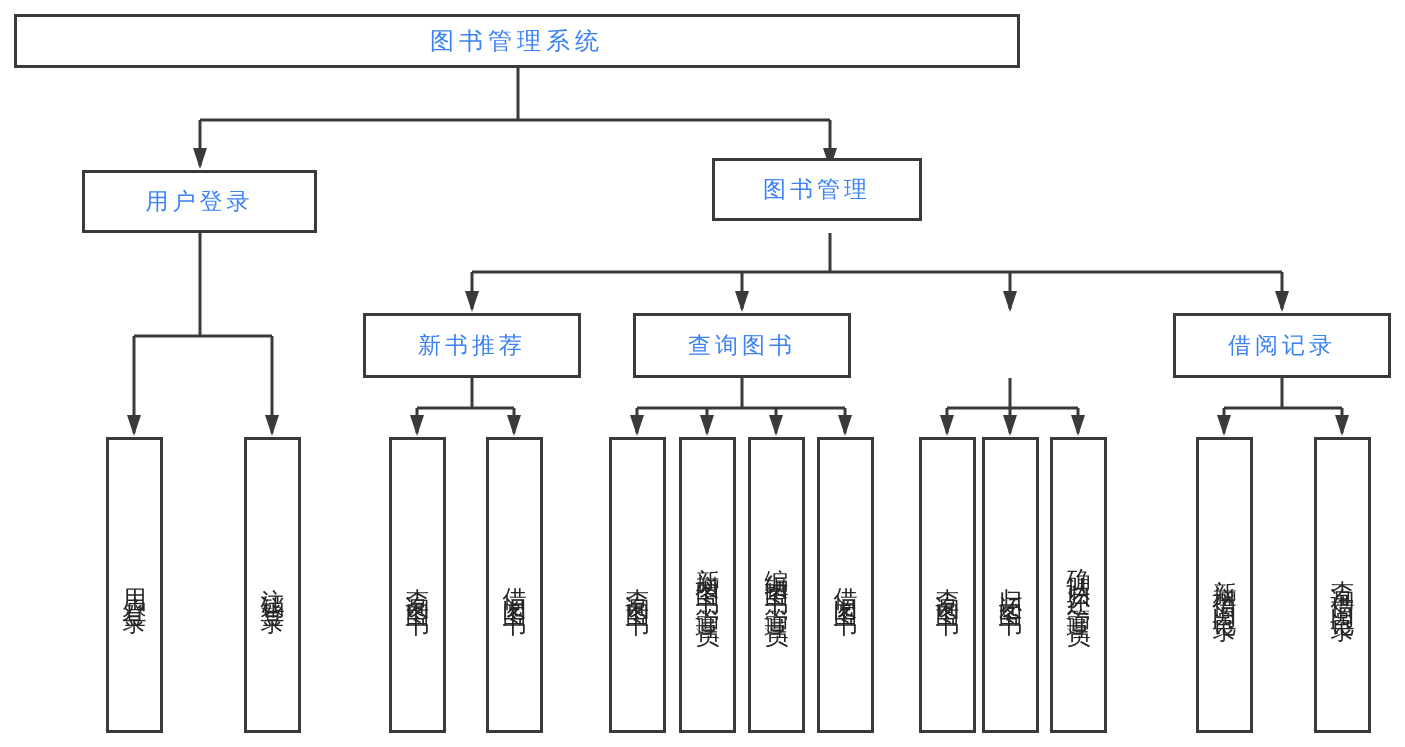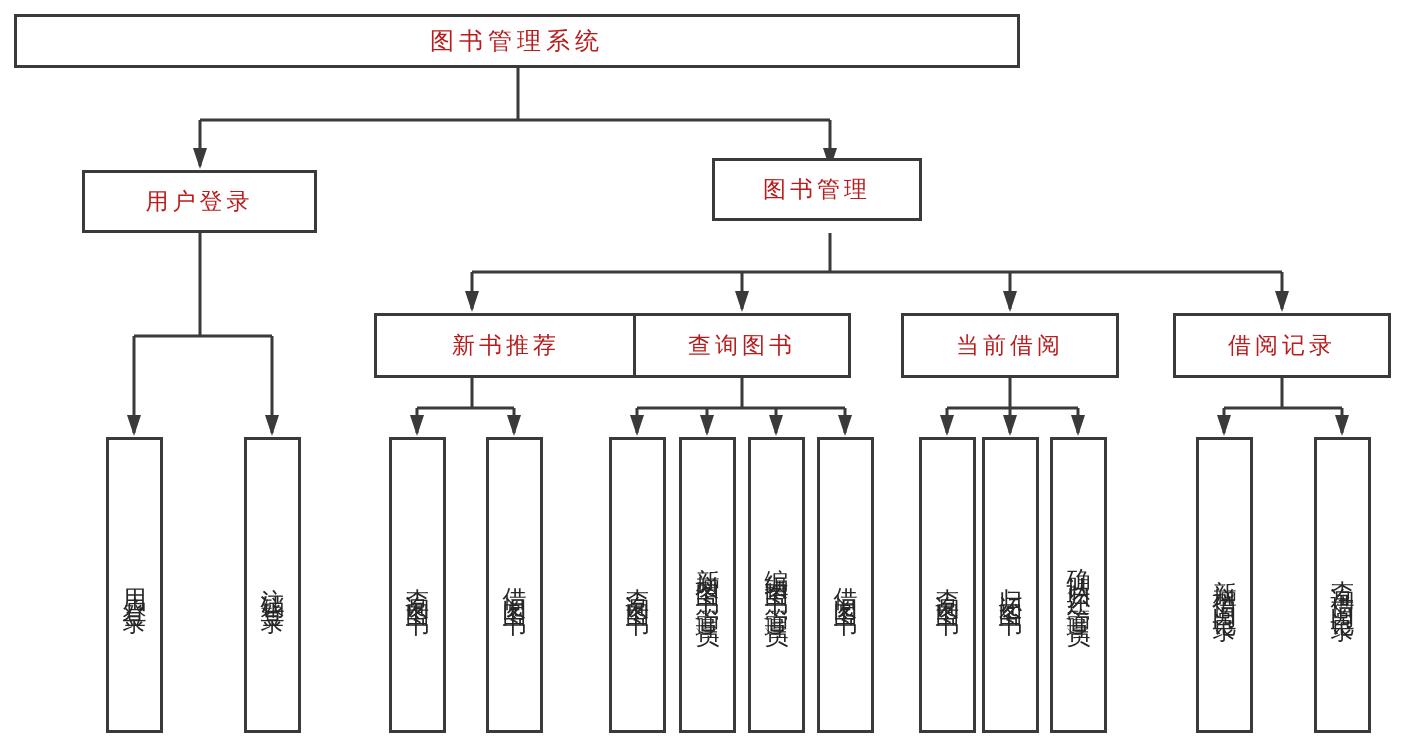--- a/index.html
+++ b/index.html
@@ -18,21 +18,21 @@
     background:#ffffff;
     border:3px solid #3a3a3a;
     display:flex;
     align-items:center;
     justify-content:center;
   }
   .node.h span{
     font-size:23px;
     letter-spacing:4px;
     white-space:nowrap;
-    color:#b91c1c;
+    color:#3b82f6;
   }
   .node.root span{font-size:24px;letter-spacing:5px;}
   .node.leaf span{
     writing-mode:vertical-rl;
     text-orientation:mixed;
     font-size:24px;
     letter-spacing:8px;
     line-height:1;
     color:#262626;
   }
@@ -88,28 +88,25 @@
     <span>图书管理系统</span>
   </div>
 
   <div class="node h" style="left:82px;top:170px;width:235px;height:63px">
     <span>用户登录</span>
   </div>
   <div class="node h" style="left:712px;top:158px;width:210px;height:63px">
     <span>图书管理</span>
   </div>
 
-  <div class="node h" style="left:374px;top:313px;width:264px;height:65px">
+  <div class="node h" style="left:363px;top:313px;width:218px;height:65px">
     <span>新书推荐</span>
   </div>
   <div class="node h" style="left:633px;top:313px;width:218px;height:65px">
     <span>查询图书</span>
-  </div>
-  <div class="node h" style="left:901px;top:313px;width:218px;height:65px">
-    <span>当前借阅</span>
   </div>
   <div class="node h" style="left:1173px;top:313px;width:218px;height:65px">
     <span>借阅记录</span>
   </div>
 
   <div class="node leaf" style="left:106px;top:437px;width:57px;height:296px">
     <span>用户登录</span>
   </div>
   <div class="node leaf" style="left:244px;top:437px;width:57px;height:296px">
     <span>注销登录</span>

